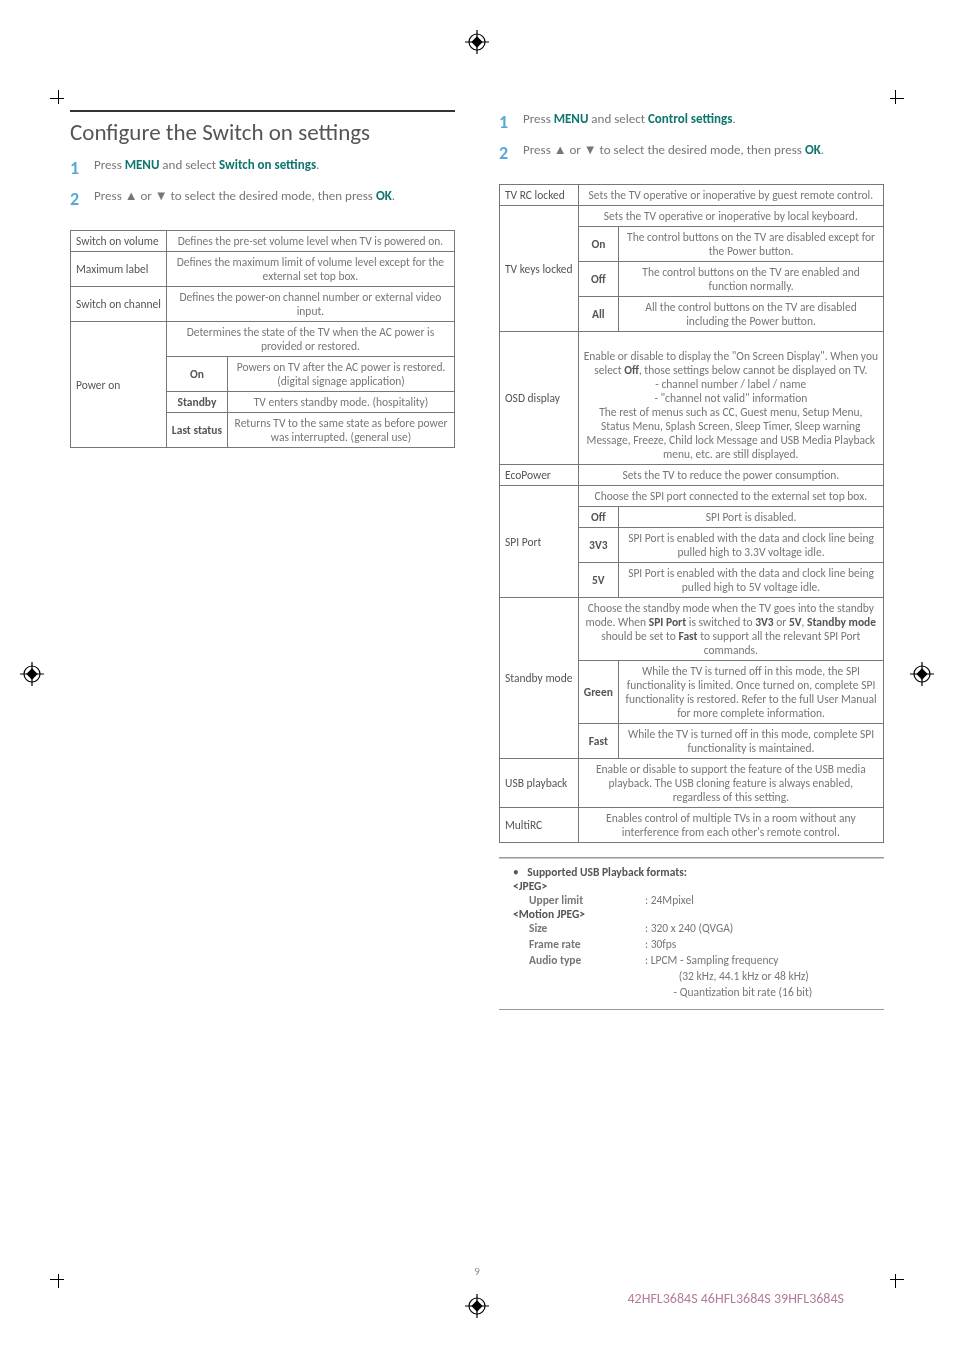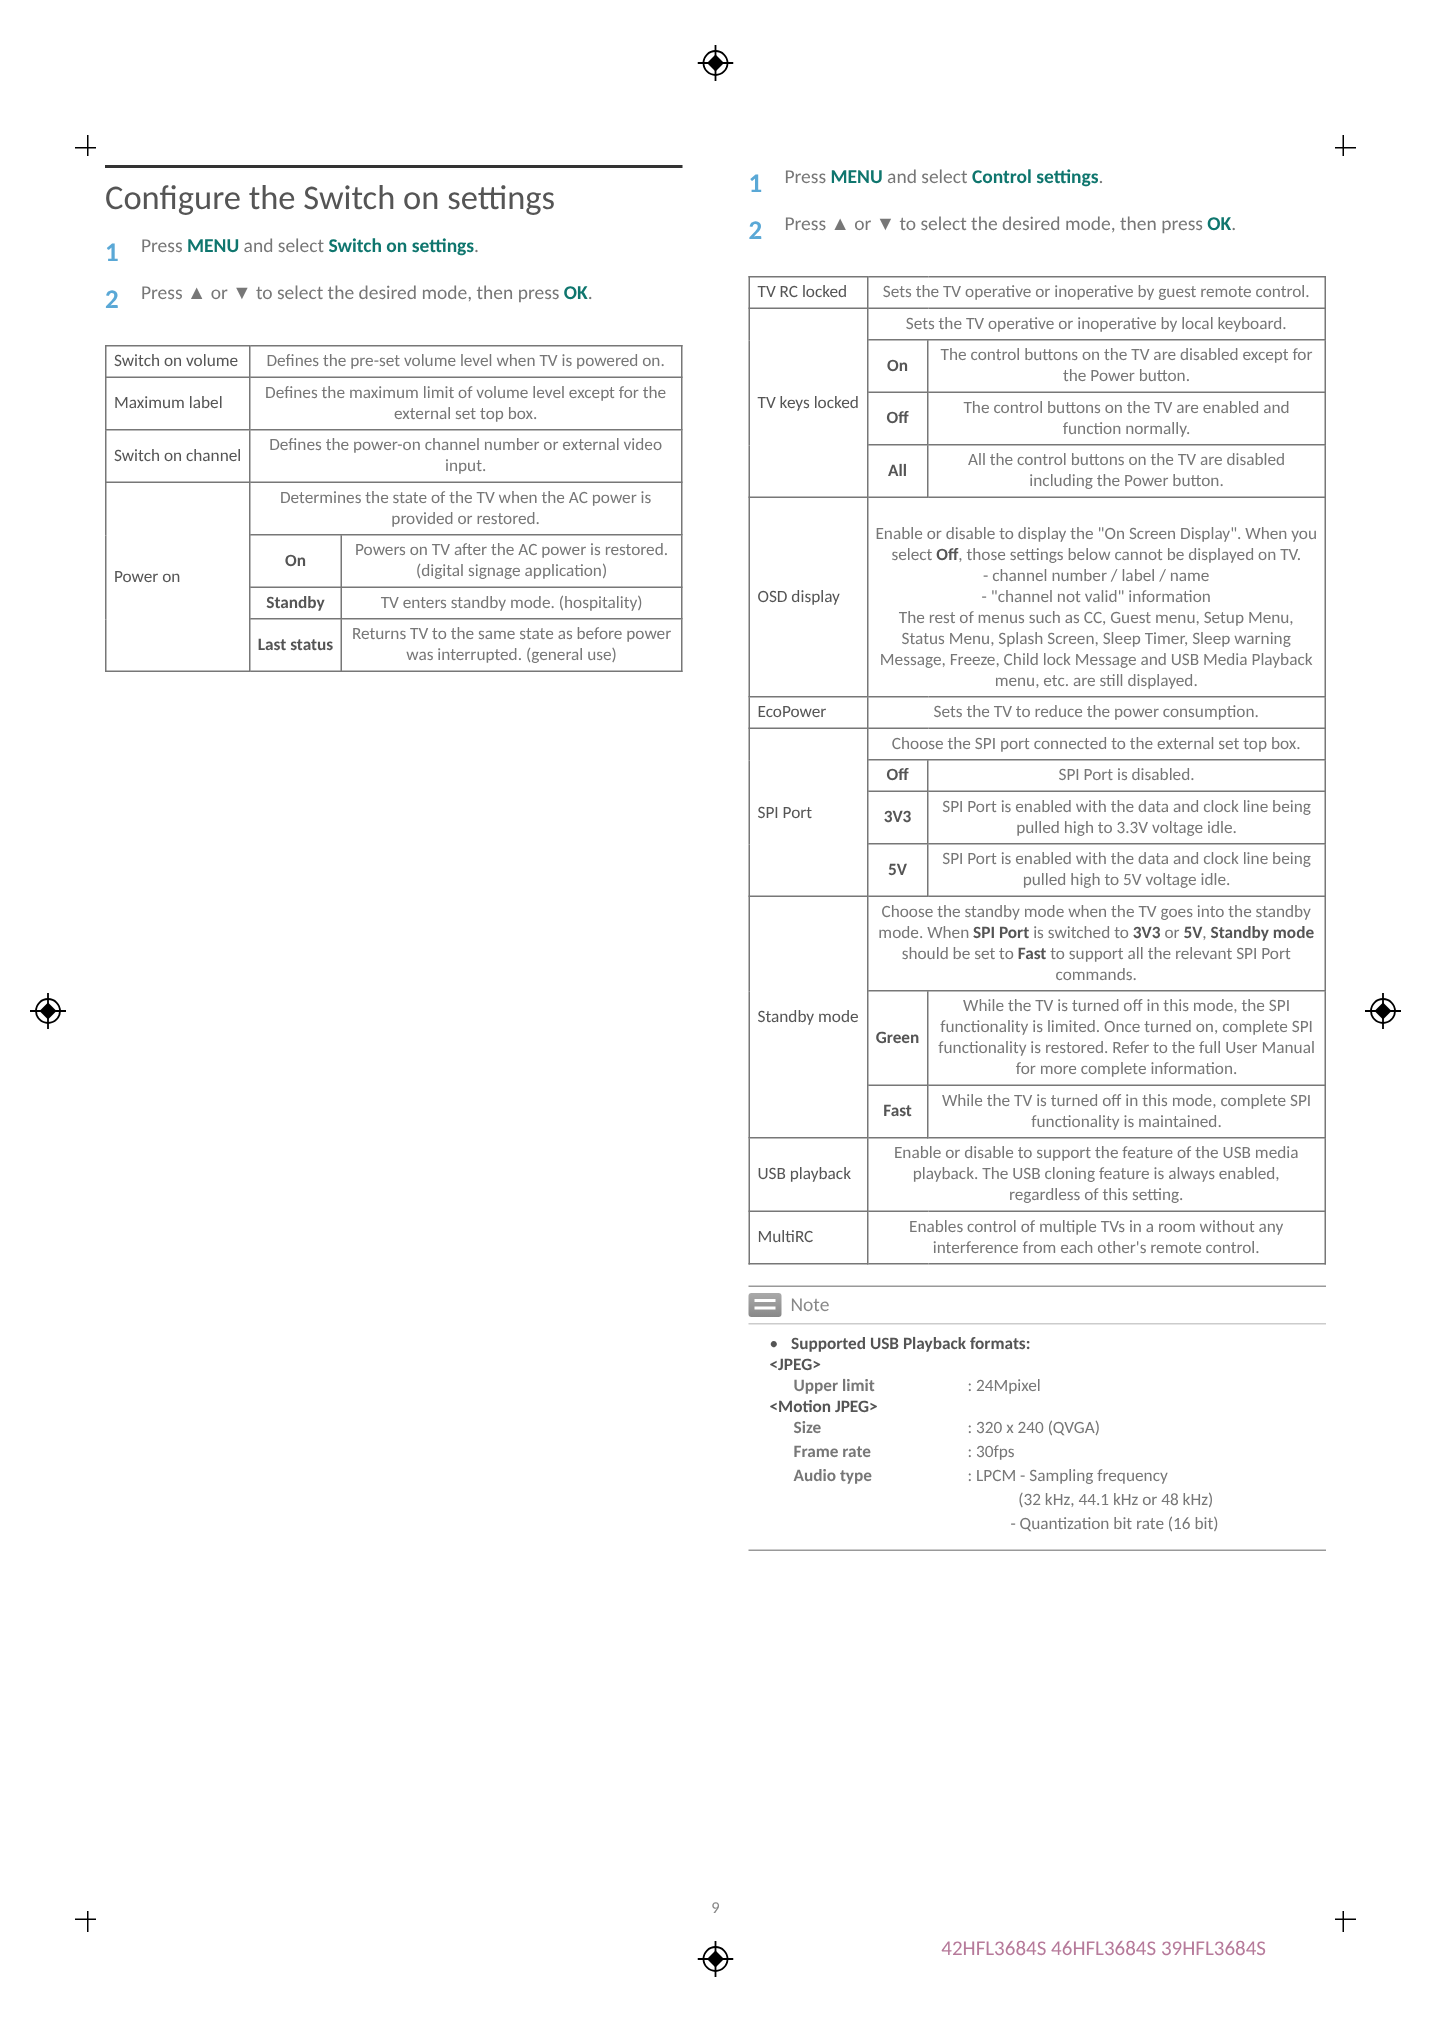--- a/index.html
+++ b/index.html
@@ -289,24 +289,20 @@
         <td colspan="2">Enable or disable to support the feature of the USB media playback. The USB cloning feature is always enabled, regardless of this setting.</td>
       </tr>
       <tr>
         <th class="rowhead">MultiRC</th>
         <td colspan="2">Enables control of multiple TVs in a room without any interference from each other's remote control.</td>
       </tr>
     </tbody>
       </table>
 
     <div class="note-box">
-      <div class="note-head">
-        <span class="note-icon"></span>
-        <span>Note</span>
-      </div>
       <div class="note-body">
         <ul>
             <li>
           <b>Supported USB Playback formats:</b><br>
           <b>&lt;JPEG&gt;</b>
           <div class="kv">
             <span class="k">Upper limit</span>
             <span>: 24Mpixel</span>
           </div>
           <b>&lt;Motion JPEG&gt;</b>

